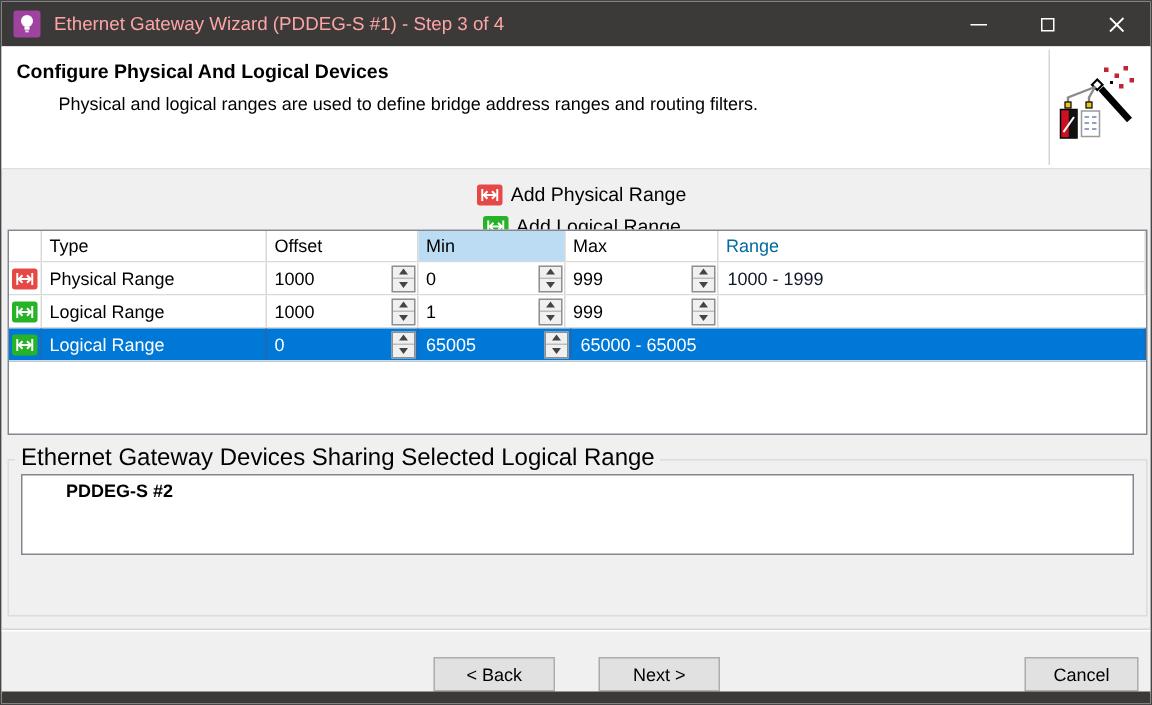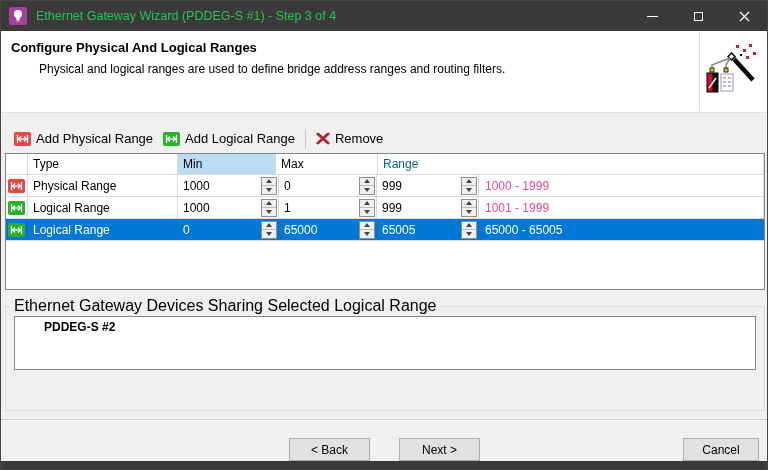--- a/index.html
+++ b/index.html
@@ -1,49 +1,49 @@
 <!DOCTYPE html>
 <html style="--titlebar: #3b3a39; --appicon: #a0429f; --sel: #0078d7; --colhl: #bcdcf4; --phys: #e64848; --logi: #27b227;"><head>
 <meta charset="utf-8">
 <style>
   html,body{margin:0;padding:0;background:#6a6a6a;font-family:"Liberation Sans",sans-serif;}
   *{box-sizing:border-box;}
   .window{position:relative;width:768px;height:470px;background:#f0f0f0;border:1px solid #464646;overflow:hidden;}
   
   .titlebar{position:absolute;top:0;left:0;right:0;height:30px;background:var(--titlebar,#3b3a39);display:flex;align-items:center;}
   .app-icon{width:18px;height:18px;margin-left:8px;border-radius:2px;background:var(--appicon,#a0429f);display:flex;align-items:center;justify-content:center;flex:0 0 auto;}
-  .tb-title{color:#22c55e;font-size:12.5px;margin-left:9px;white-space:nowrap;flex:1;}
+  .tb-title{color:#fca5a5;font-size:12.5px;margin-left:9px;white-space:nowrap;flex:1;}
   .win-btns{display:flex;height:100%;}
   .win-btn{width:46px;height:100%;display:flex;align-items:center;justify-content:center;}
   .glyph-min{width:11px;height:1px;background:#fff;}
   .glyph-max{width:9px;height:9px;border:1px solid #fff;}
   
   .body{position:absolute;top:30px;left:0;right:0;height:432px;background:#f0f0f0;}
   .headband{position:absolute;top:0;left:0;right:0;height:82px;background:#ffffff;border-bottom:1px solid #dfdfdf;}
   .h-title{position:absolute;left:10px;top:9px;font-size:13px;font-weight:bold;color:#000;}
   .h-desc{position:absolute;left:38px;top:31px;font-size:12px;color:#000;}
   .wiz-box{position:absolute;right:6px;top:2px;bottom:2px;width:62px;border-left:1px solid #d6d6d6;display:flex;align-items:center;justify-content:center;}
   
-  .toolbar{position:absolute;top:88px;left:0;right:0;height:30px;display:flex;align-items:flex-end;padding-left:8px;}
+  .toolbar{position:absolute;top:88px;left:0;right:0;height:30px;display:flex;align-items:center;padding-left:8px;flex-direction:column;}
   .tb-btn{display:flex;align-items:center;gap:5px;background:none;border:none;font-family:"Liberation Sans",sans-serif;font-size:13px;color:#000;padding:3px 5px;cursor:default;}
   .tb-sep{width:1px;height:20px;background:#c5c5c5;margin:0 5px;}
   .rico{width:17px;height:14px;border-radius:2px;display:flex;align-items:center;justify-content:center;flex:0 0 auto;}
   .rico.red{background:var(--phys,#e64848);}
   .rico.green{background:var(--logi,#27b227);}
   
   .grid{position:absolute;top:122px;left:4px;width:760px;height:137px;background:#ffffff;border:1px solid #828790;overflow:hidden;}
   .trow{display:flex;height:22px;border-bottom:1px solid #d9d9d9;background:#fff;font-size:12px;color:#000;}
   .thead{height:21px;}
   .cell{border-right:1px solid #d9d9d9;display:flex;align-items:center;overflow:hidden;white-space:nowrap;}
   .c0{width:22px;justify-content:center;}
   .c1{width:150px;padding-left:5px;}
   .c2{width:101px;}
   .c3{width:98px;}
   .c4{width:102px;}
-  .c5{flex:1;padding-left:6px;color:#ec4899;}
+  .c5{flex:1;padding-left:6px;color:#0f172a;}
   .hcell{padding-left:5px;color:#000;}
   .hcell.hl{background:var(--colhl,#bcdcf4);}
   .numcell{justify-content:space-between;padding-left:5px;text-align:right;}
   .spin{width:16px;height:18px;margin-right:1px;border:1px solid #8f8f8f;background:#f0f0f0;display:flex;flex-direction:column;flex:0 0 auto;}
   .spin span{flex:1;display:flex;align-items:center;justify-content:center;}
   .spin .up{border-bottom:1px solid #bdbdbd;}
   .tri-up{width:0;height:0;border-left:3px solid transparent;border-right:3px solid transparent;border-bottom:4px solid #444;}
   .tri-dn{width:0;height:0;border-left:3px solid transparent;border-right:3px solid transparent;border-top:4px solid #444;}
   .sel{background:var(--sel,#0078d7);color:#fff;}
   .sel .cell{border-right-color:#2a66a8;}
@@ -87,21 +87,21 @@
           <line x1="1" y1="1" x2="10" y2="10" stroke="#fff" stroke-width="1.2"></line>
           <line x1="10" y1="1" x2="1" y2="10" stroke="#fff" stroke-width="1.2"></line>
         </svg>
       </div>
     </div>
   </div>
 
   <div class="body">
 
     <div class="headband">
-      <div class="h-title">Configure Physical And Logical Ranges</div>
+      <div class="h-title">Configure Physical And Logical Devices</div>
       <div class="h-desc">Physical and logical ranges are used to define bridge address ranges and routing filters.</div>
       <div class="wiz-box">
         <svg width="56" height="60" viewBox="0 0 56 60">
 
           <g fill="#c02535">
             <rect x="33" y="3" width="3" height="3"></rect>
               <rect x="40" y="7" width="3" height="3"></rect>
             <rect x="46" y="2" width="3" height="3"></rect>
               <rect x="50" y="10" width="3" height="3"></rect>
             <rect x="43" y="14" width="3" height="3"></rect>
@@ -172,20 +172,21 @@
         </span>
         <span>Remove</span>
       </button>
     </div>
 
     <div class="grid">
 
       <div class="trow thead">
         <div class="cell c0 hcell"></div>
         <div class="cell c1 hcell">Type</div>
+        <div class="cell c2 hcell">Offset</div>
         <div class="cell c3 hcell hl">Min</div>
         <div class="cell c4 hcell">Max</div>
         <div class="cell c5 hcell" style="color:#0369a1">Range</div>
       </div>
 
       <div class="trow">
         <div class="cell c0">
           <span class="rico red">
             <svg width="13" height="10" viewBox="0 0 13 10">
                 <g stroke="#fff" stroke-width="1.3" fill="none">
@@ -276,21 +277,20 @@
           <span>999</span>
           <span class="spin">
               <span class="up">
                 <i class="tri-up"></i>
               </span>
               <span>
                 <i class="tri-dn"></i>
               </span>
             </span>
         </div>
-        <div class="cell c5">1001 - 1999</div>
       </div>
 
       <div class="trow sel">
         <div class="cell c0">
           <span class="rico green">
             <svg width="13" height="10" viewBox="0 0 13 10">
                 <g stroke="#fff" stroke-width="1.3" fill="none">
                   <line x1="1.5" y1="1" x2="1.5" y2="9"></line>
                   <line x1="11.5" y1="1" x2="11.5" y2="9"></line>
                   <line x1="2.5" y1="5" x2="10.5" y2="5"></line>
@@ -305,31 +305,20 @@
           <span>0</span>
           <span class="spin">
               <span class="up">
                 <i class="tri-up"></i>
               </span>
               <span>
                 <i class="tri-dn"></i>
               </span>
             </span>
         </div>
-        <div class="cell c3 numcell">
-          <span>65000</span>
-          <span class="spin">
-              <span class="up">
-                <i class="tri-up"></i>
-              </span>
-              <span>
-                <i class="tri-dn"></i>
-              </span>
-            </span>
-        </div>
         <div class="cell c4 numcell">
           <span>65005</span>
           <span class="spin">
               <span class="up">
                 <i class="tri-up"></i>
               </span>
               <span>
                 <i class="tri-dn"></i>
               </span>
             </span>

